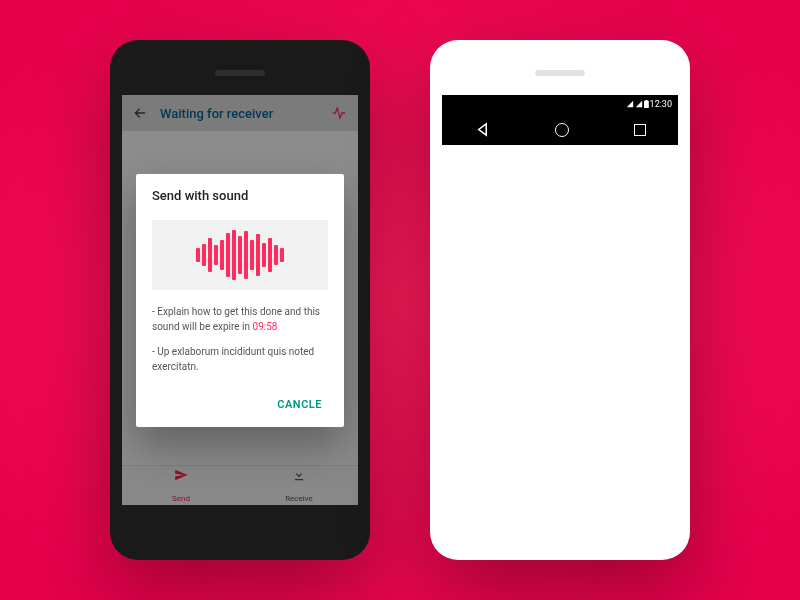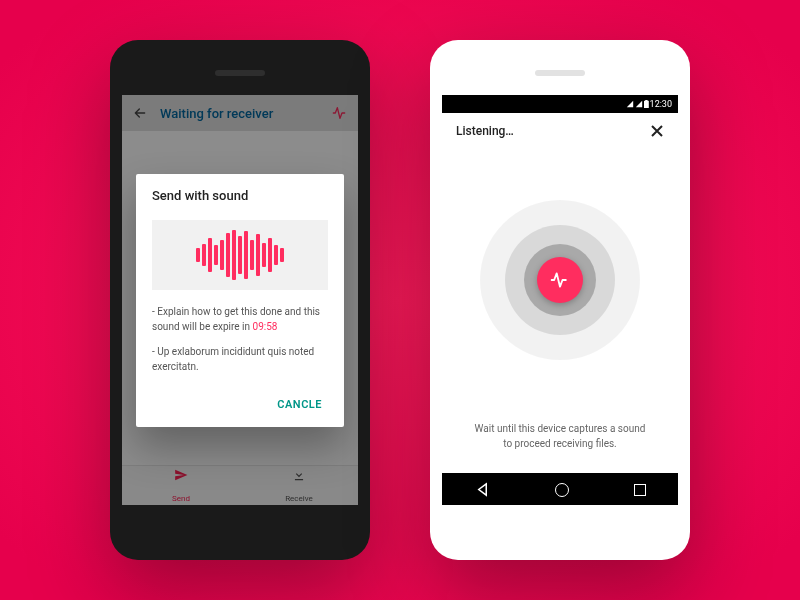--- a/index.html
+++ b/index.html
@@ -164,39 +164,20 @@
       <svg viewBox="0 0 10 10">
           <path d="M1 9L9 9L9 1Z" fill="#fff"></path>
         </svg>
       <svg viewBox="0 0 6 10">
           <rect x="0" y="1" width="6" height="9" fill="#fff"></rect>
           <rect x="1.5" y="0" width="3" height="1.5" fill="#fff"></rect>
         </svg>
       <span>12:30</span>
     </div>
 
-    <div class="listen">
-      <div class="listen-header">
-        <span>Listening…</span>
-        <svg class="close-x" viewBox="0 0 14 14">
-            <path d="M2 2l10 10M12 2L2 12" fill="none"></path>
-          </svg>
-      </div>
-      <div class="rings">
-        <div class="ring r1"></div>
-        <div class="ring r2"></div>
-        <div class="ring r3"></div>
-        <div class="core">
-          <svg viewBox="0 0 24 24">
-              <path d="M2 12h3l3-8 4 16 3-8h4"></path>
-            </svg>
-        </div>
-      </div>
-      <div class="listen-msg">Wait until this device captures a sound to proceed receiving files.</div>
-    </div>
 
     <div class="navbar on-white">
       <svg viewBox="0 0 16 16">
           <path d="M12 2L4 8l8 6z"></path>
         </svg>
       <div class="nav-circle"></div>
       <div class="nav-square"></div>
     </div>
   </div>
 </div>

